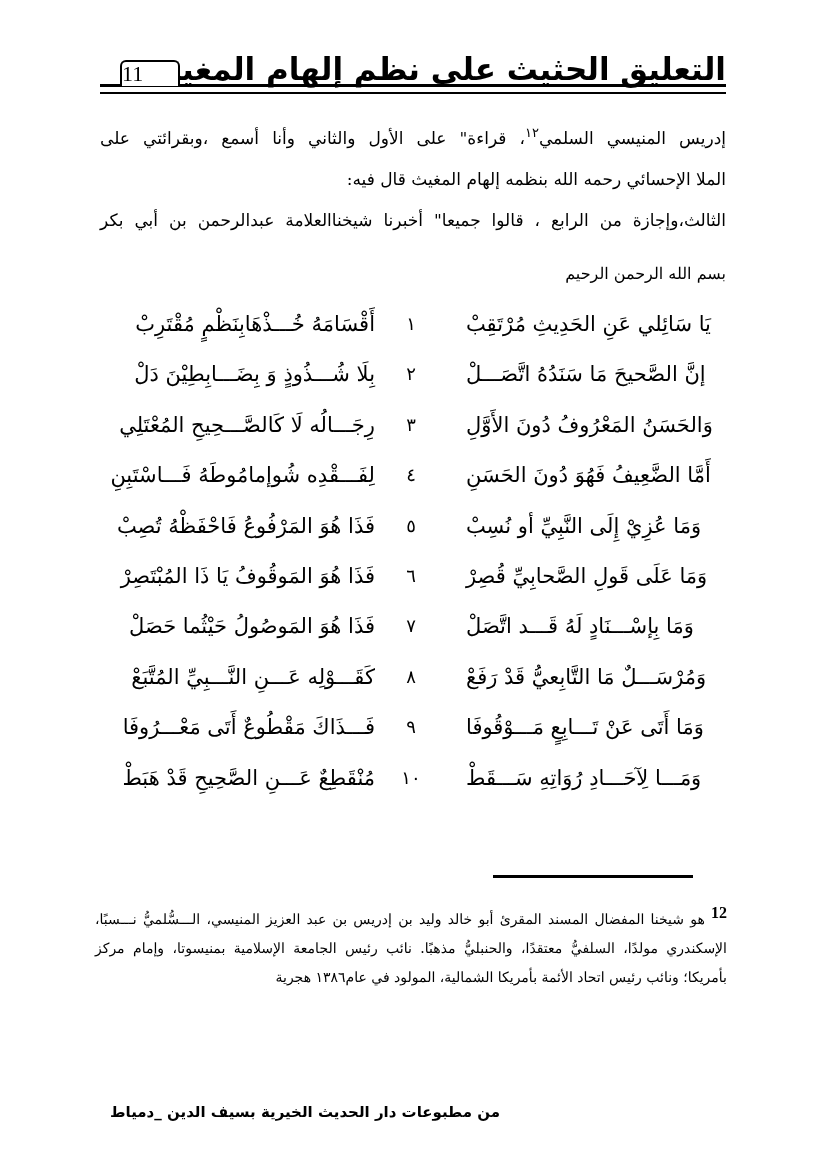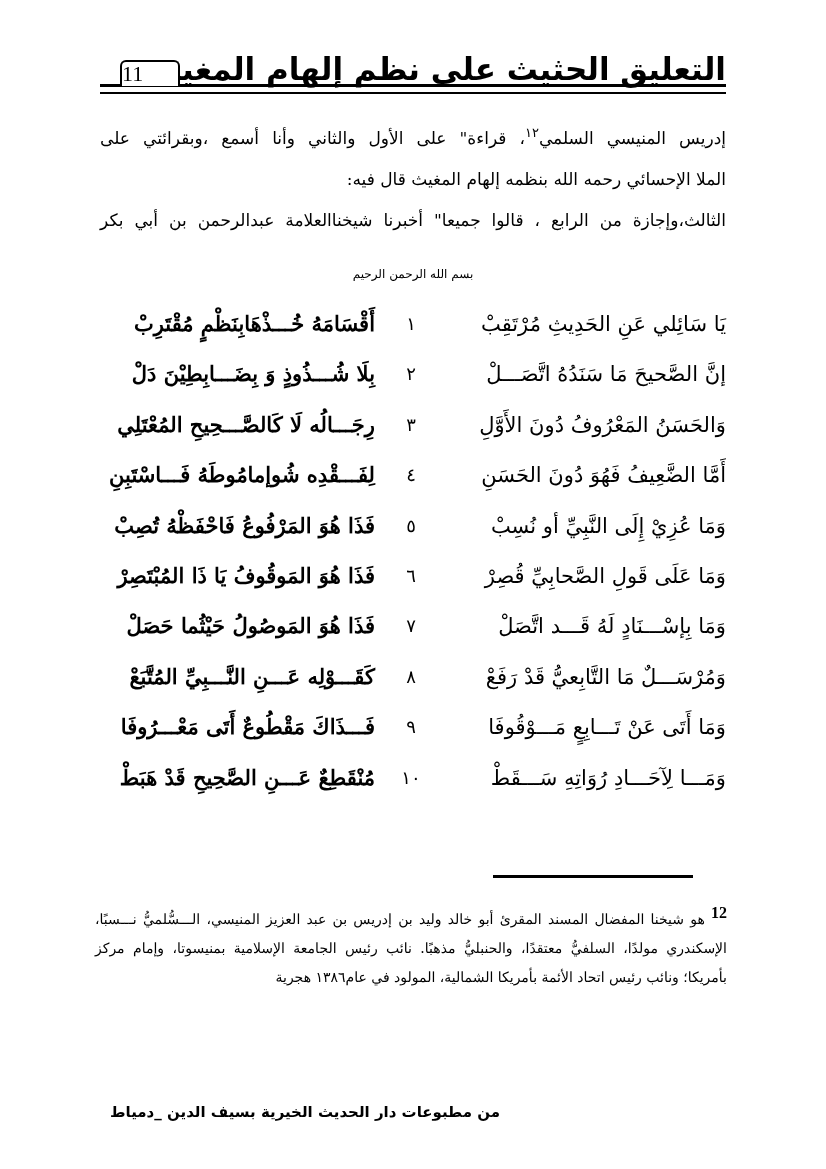--- a/index.html
+++ b/index.html
@@ -93,22 +93,21 @@
       vertical-align: super;
       line-height: 0;
     }
 
     
     .basmala {
       position: absolute;
       left: 100px;
       top: 262px;
       width: 626px;
-      text-align: center;
-      font-size: 12px;
+      font-size: 16px;
       line-height: 24px;
       direction: rtl;
     }
 
     
     .poem {
       position: absolute;
       left: 100px;
       top: 300px;
       width: 626px;
@@ -117,21 +116,21 @@
     .verse {
       position: relative;
       height: 50.4px;
       width: 626px;
     }
     .hemistich-first {
       position: absolute;
       right: 0;
       top: 6px;
       width: 260px;
-      text-align: right;
+      text-align: left;
       font-size: 21px;
       line-height: 36px;
       white-space: nowrap;
     }
     .verse-number {
       position: absolute;
       right: 290px;
       top: 6px;
       width: 50px;
       text-align: center;
@@ -140,21 +139,20 @@
     }
     .hemistich-second {
       position: absolute;
       left: 0;
       top: 6px;
       width: 275px;
       text-align: right;
       font-size: 21px;
       line-height: 36px;
       white-space: nowrap;
-      font-weight: bold;
     }
 
     
     .footnote-separator {
       position: absolute;
       left: 493px;
       top: 875px;
       width: 200px;
       height: 3px;
       background: #000;

